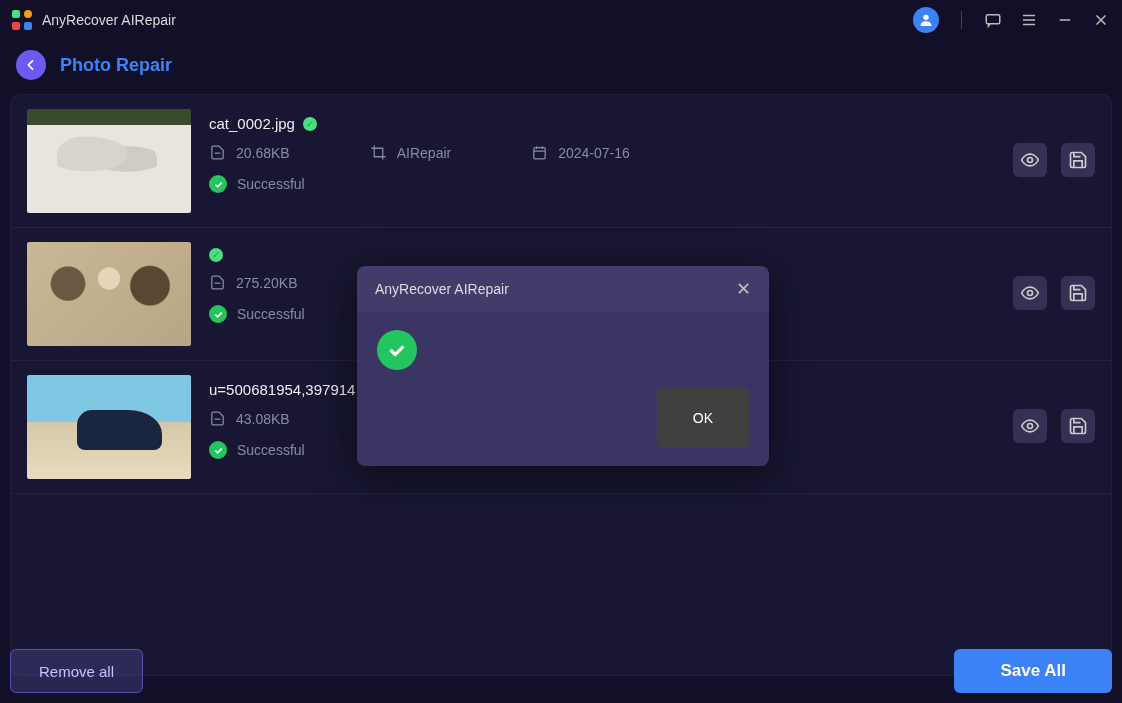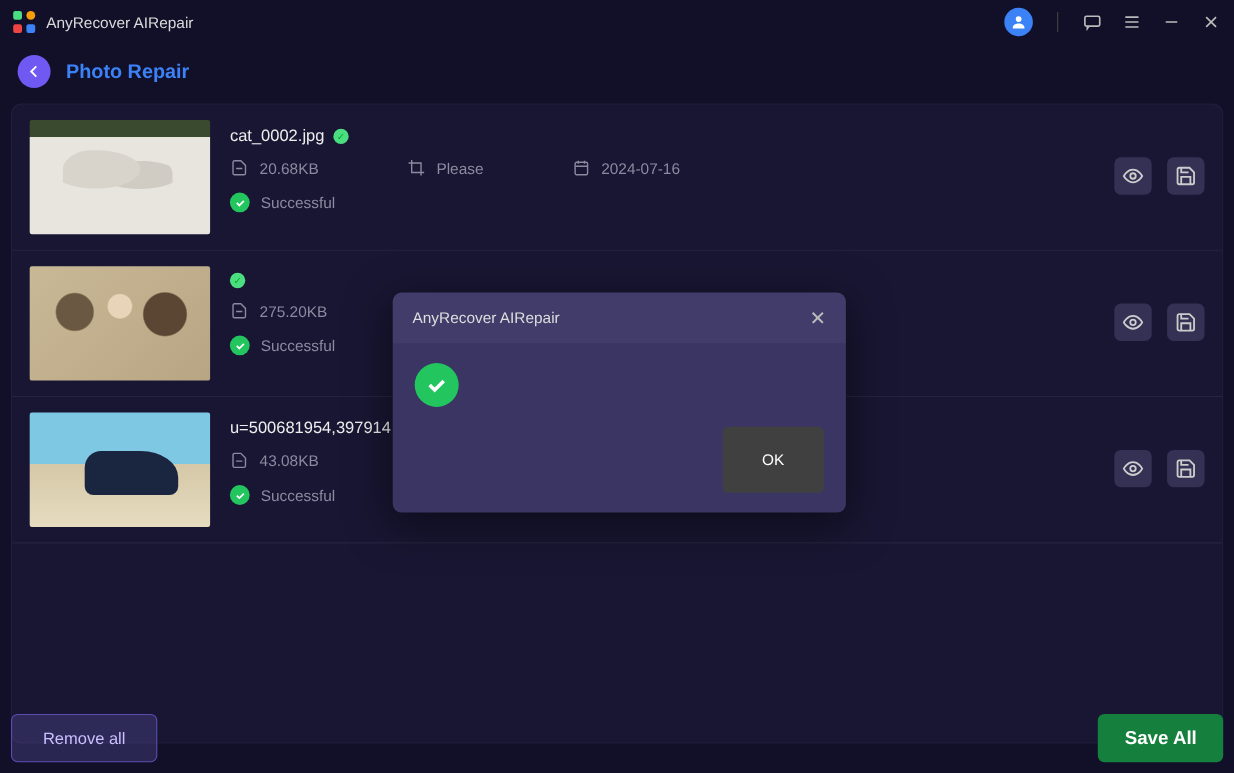--- a/index.html
+++ b/index.html
@@ -40,21 +40,21 @@
   .meta { display:flex; align-items:center; gap:10px; }
   .meta svg { width:17px; height:17px; }
   .status-row { display:flex; align-items:center; gap:10px; color:#8a8aa0; font-size:14px; }
   .check-ic { width:18px; height:18px; border-radius:50%; background:#22c55e; display:flex; align-items:center; justify-content:center; }
   .actions { display:flex; gap:14px; align-items:center; padding-top:34px; }
   .act-btn { width:34px; height:34px; background:rgba(80,75,120,0.5); border-radius:6px; display:flex; align-items:center; justify-content:center; cursor:pointer; color:#ccc; }
 
   .footer { position:absolute; bottom:10px; left:10px; right:10px; display:flex; justify-content:space-between; }
   .btn { padding:10px 28px; border-radius:6px; font-size:15px; cursor:pointer; border:none; }
   .btn-secondary { background:rgba(90,80,160,0.35); border:1px solid #5a4db0; color:#c8c0ff; }
-  .btn-primary { background:#15803d; color:#fff; font-weight:600; padding:12px 24px; font-size:17px; }
+  .btn-primary { background:#3b82f6; color:#fff; font-weight:600; padding:12px 46px; font-size:17px; }
 
   .modal { position:absolute; left:357px; top:266px; width:412px; background:#3b3564; border-radius:8px; box-shadow:0 10px 40px rgba(0,0,0,0.5); }
   .modal-header { display:flex; align-items:center; justify-content:space-between; padding:12px 18px; background:rgba(255,255,255,0.04); border-radius:8px 8px 0 0;}
   .modal-title { color:#ddd; font-size:14px; }
   .modal-close { color:#bbb; cursor:pointer; font-size:18px; }
   .modal-body { padding:18px 20px; display:flex; gap:16px; align-items:flex-start; }
   .modal-check { width:40px; height:40px; border-radius:50%; background:#22c55e; display:flex; align-items:center; justify-content:center; flex-shrink:0; }
   .modal-msg { color:#ddd; font-size:14px; line-height:1.5; }
   .modal-footer { padding:0 20px 18px; display:flex; justify-content:flex-end; }
   .modal-ok { background:#404040; color:#fff; border:none; padding:22px 36px; border-radius:5px; font-size:14px; cursor:pointer; }
@@ -122,21 +122,21 @@
               <path d="M14 3H6a2 2 0 0 0-2 2v14a2 2 0 0 0 2 2h12a2 2 0 0 0 2-2V9l-6-6z"></path>
               <line x1="8" y1="13" x2="16" y2="13"></line>
             </svg>
           <span>20.68KB</span>
         </div>
         <div class="meta">
           <svg viewBox="0 0 24 24" fill="none" stroke="currentColor" stroke-width="1.8">
               <path d="M6 2v16h16"></path>
               <path d="M18 22V6H2"></path>
             </svg>
-          <span>Please</span>
+          <span>AIRepair</span>
         </div>
         <div class="meta">
           <svg viewBox="0 0 24 24" fill="none" stroke="currentColor" stroke-width="1.8">
               <rect x="4" y="5" width="16" height="16" rx="2"></rect>
               <line x1="4" y1="10" x2="20" y2="10"></line>
               <line x1="8" y1="3" x2="8" y2="7"></line>
               <line x1="16" y1="3" x2="16" y2="7"></line>
             </svg>
           <span>2024-07-16</span>
         </div>

